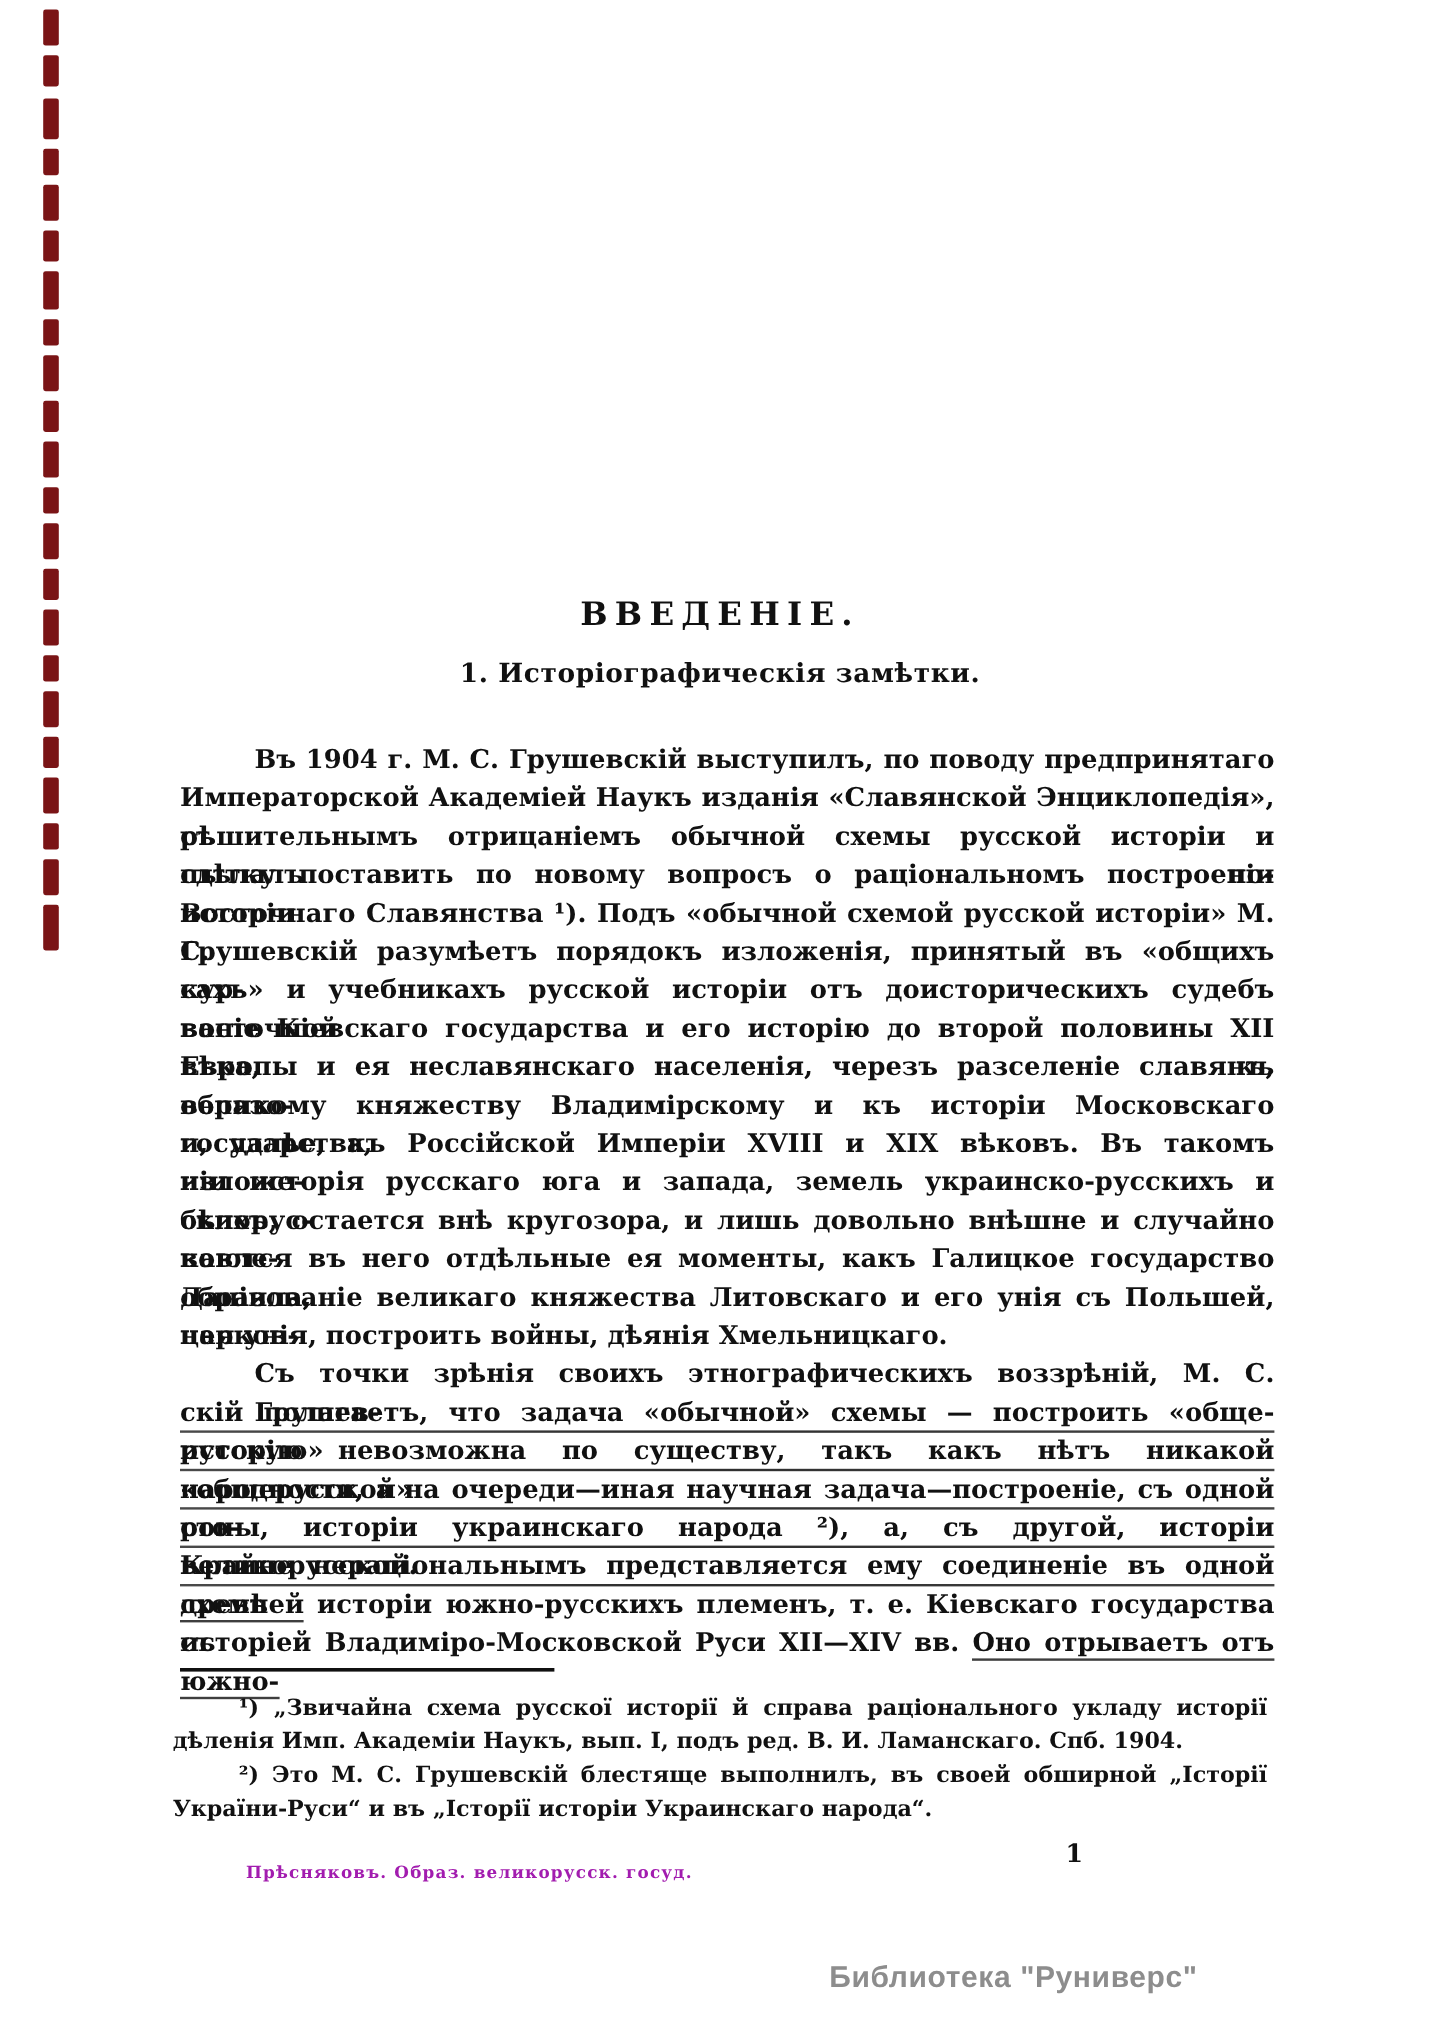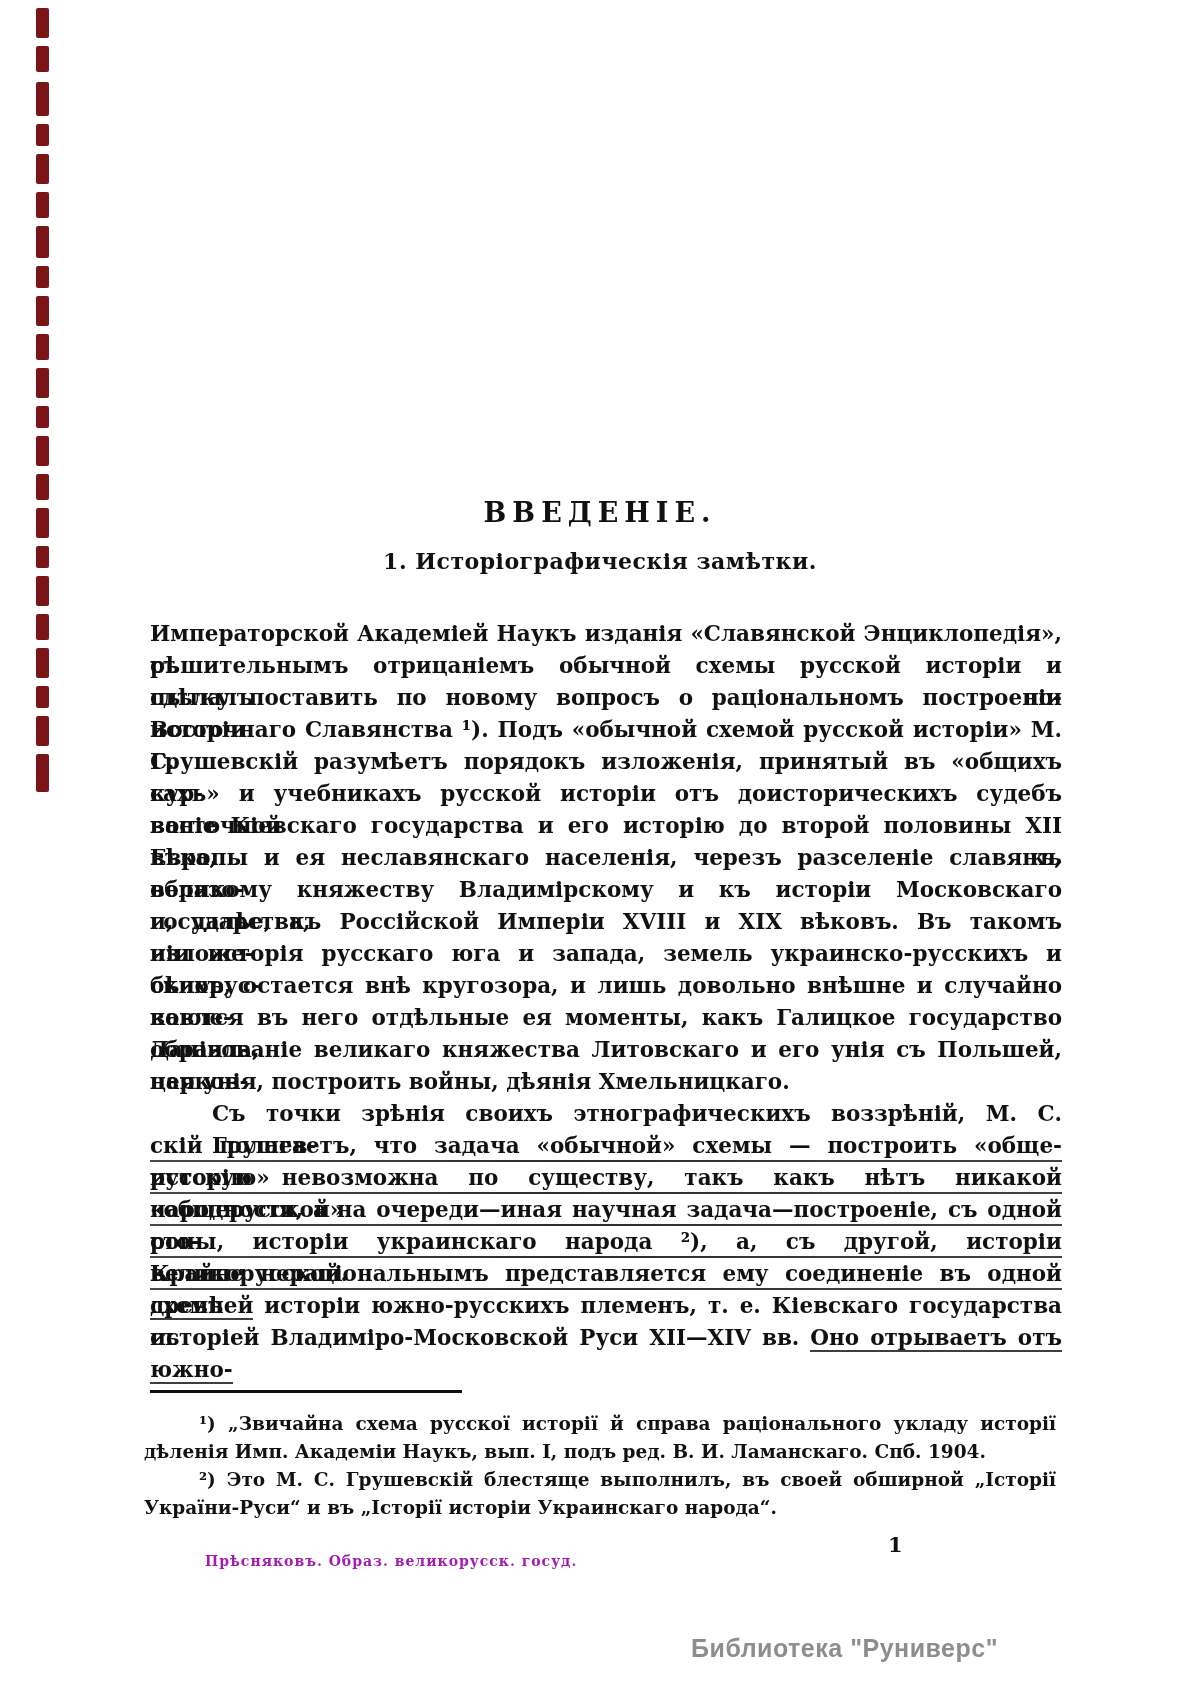--- a/index.html
+++ b/index.html
@@ -100,20 +100,21 @@
       <div class="edge-dash" style="top: 648px; height: 30px; background: rgb(122, 20, 22);"></div>
       <div class="edge-dash" style="top: 686px; height: 22px; background: rgb(122, 20, 22);"></div>
       <div class="edge-dash" style="top: 716px; height: 30px; background: rgb(122, 20, 22);"></div>
       <div class="edge-dash" style="top: 754px; height: 38px; background: rgb(122, 20, 22);"></div>
     </div>
 
   <h1 class="title">ВВЕДЕНІЕ.</h1>
   <h2 class="subtitle">1. Исторіографическія замѣтки.</h2>
 
   <div class="body-text" id="body-text">
+      <div class="line ind"><span>Въ 1904 г. М. С. Грушевскій выступилъ, по поводу предпринятаго</span></div>
       <div class="line"><span>Императорской Академіей Наукъ изданія «Славянской Энциклопедія», съ</span></div>
       <div class="line"><span>рѣшительнымъ отрицаніемъ обычной схемы русской исторіи и сдѣлалъ по-</span></div>
       <div class="line"><span>пытку поставить по новому вопросъ о раціональномъ построеніи исторіи</span></div>
       <div class="line"><span>Восточнаго Славянства ¹). Подъ «обычной схемой русской исторіи» М. С.</span></div>
       <div class="line"><span>Грушевскій разумѣетъ порядокъ изложенія, принятый въ «общихъ кур-</span></div>
       <div class="line"><span>сахъ» и учебникахъ русской исторіи отъ доисторическихъ судебъ восточной</span></div>
       <div class="line"><span>ваніе Кіевскаго государства и его исторію до второй половины XII вѣка, къ</span></div>
       <div class="line"><span>Европы и ея неславянскаго населенія, черезъ разселеніе славянъ, образо-</span></div>
       <div class="line"><span>великому княжеству Владимірскому и къ исторіи Московскаго государства,</span></div>
       <div class="line"><span>и, далѣе, къ Россійской Имперіи XVIII и XIX вѣковъ. Въ такомъ изложе-</span></div>

